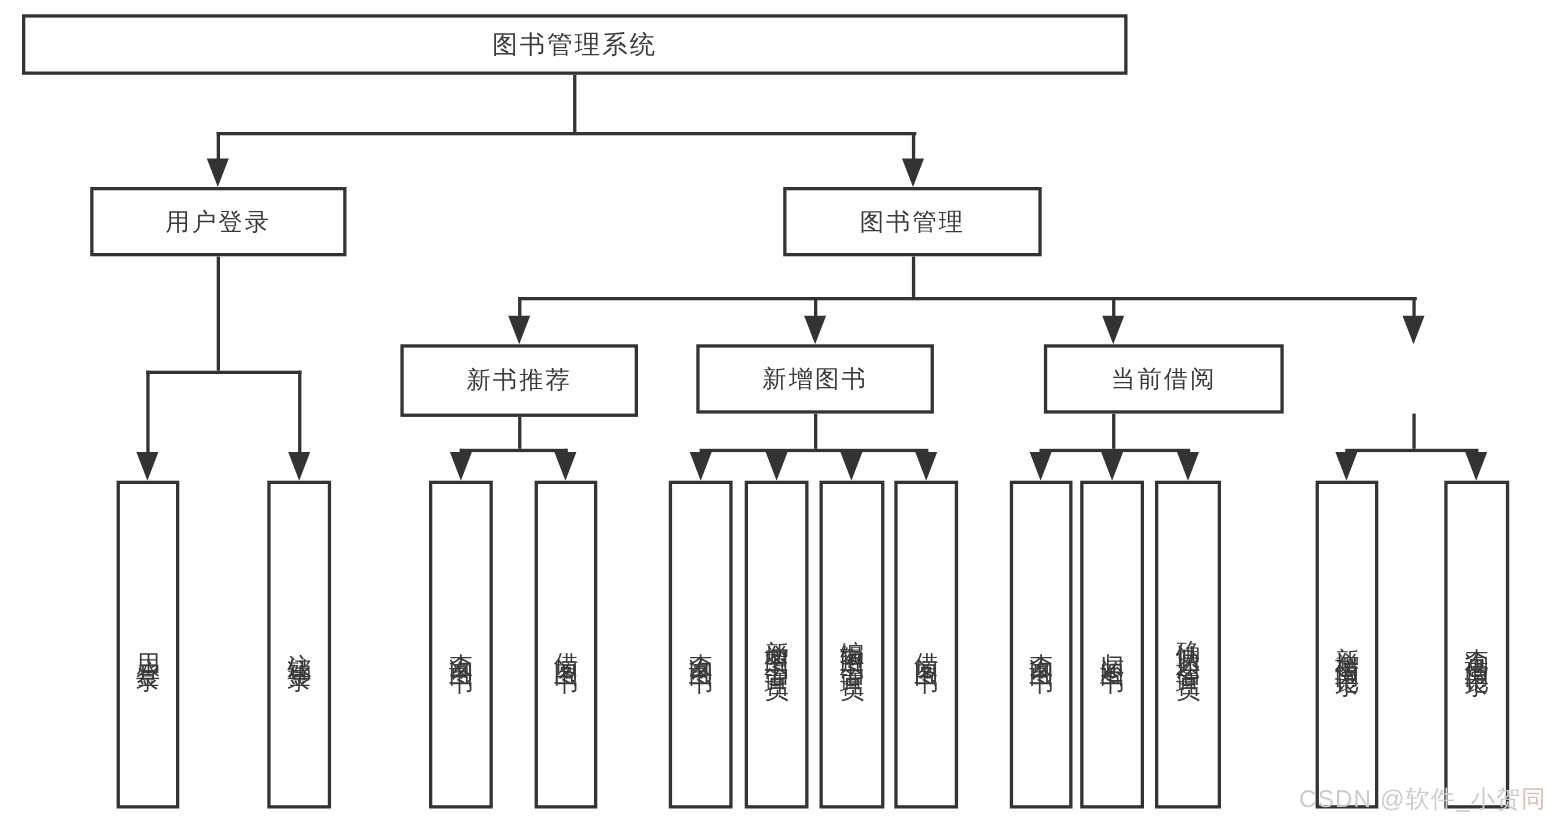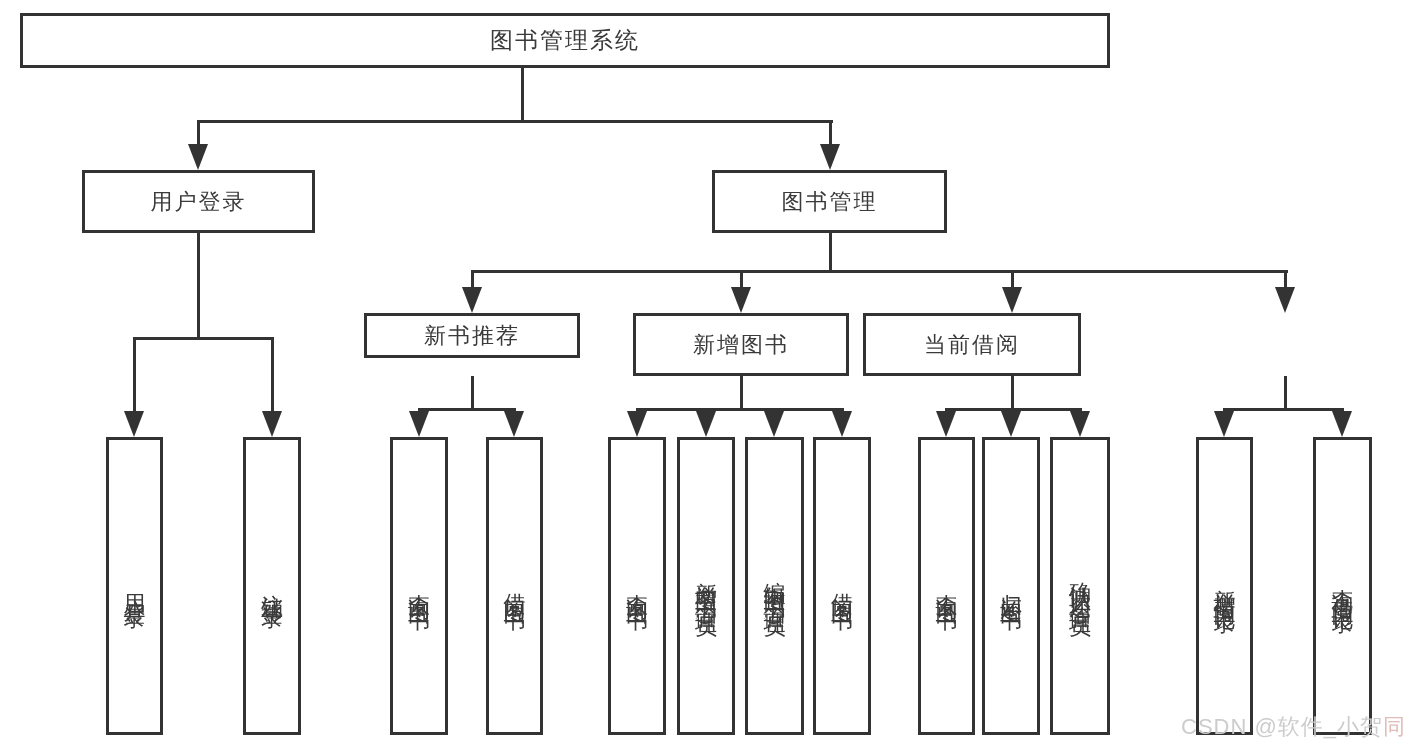--- a/index.html
+++ b/index.html
@@ -58,21 +58,21 @@
     color: #cccccc;
     letter-spacing: 1px;
   }
   .watermark .pink { color: #e0bdb8; }
 </style>
 </head>
 <body>
 
 <div id="canvas">
 
-  <div class="box title" style="left:20px; top:13px; width:1090px; height:55px;">图书管理系统</div>
+  <div class="box title" style="left:20px; top:13px; width:1005px; height:55px;">图书管理系统</div>
 
   <div class="vline" style="left:521px; top:68px; height:52px;"></div>
   <div class="hline" style="left:197px; top:120px; width:636px;"></div>
   <div class="vline" style="left:197px; top:120px; height:30px;"></div>
   <div class="arrow" style="left:188px; top:144px;"></div>
   <div class="vline" style="left:829px; top:120px; height:30px;"></div>
   <div class="arrow" style="left:820px; top:144px;"></div>
 
   <div class="box" style="left:82px; top:170px; width:233px; height:63px;">用户登录</div>
   <div class="box" style="left:712px; top:170px; width:235px; height:63px;">图书管理</div>
@@ -88,23 +88,23 @@
   <div class="hline" style="left:471px; top:270px; width:817px;"></div>
   <div class="vline" style="left:471px; top:270px; height:22px;"></div>
   <div class="arrow" style="left:462px; top:287px;"></div>
   <div class="vline" style="left:740px; top:270px; height:22px;"></div>
   <div class="arrow" style="left:731px; top:287px;"></div>
   <div class="vline" style="left:1011px; top:270px; height:22px;"></div>
   <div class="arrow" style="left:1002px; top:287px;"></div>
   <div class="vline" style="left:1284px; top:270px; height:22px;"></div>
   <div class="arrow" style="left:1275px; top:287px;"></div>
 
-  <div class="box" style="left:364px; top:313px; width:216px; height:45px;">新书推荐</div>
+  <div class="box" style="left:364px; top:313px; width:216px; height:66px;">新书推荐</div>
   <div class="box" style="left:633px; top:313px; width:216px; height:63px;">新增图书</div>
-  <div class="box" style="left:863px; top:313px; width:218px; height:63px;">当前借阅</div>
+  <div class="box" style="left:949px; top:313px; width:218px; height:63px;">当前借阅</div>
 
   <div class="vline" style="left:471px; top:376px; height:32px;"></div>
   <div class="hline" style="left:418px; top:408px; width:98px;"></div>
   <div class="vline" style="left:418px; top:408px; height:8px;"></div>
   <div class="arrow" style="left:409px; top:411px;"></div>
   <div class="vline" style="left:513px; top:408px; height:8px;"></div>
   <div class="arrow" style="left:504px; top:411px;"></div>
 
   <div class="vline" style="left:740px; top:376px; height:32px;"></div>
   <div class="hline" style="left:636px; top:408px; width:208px;"></div>

